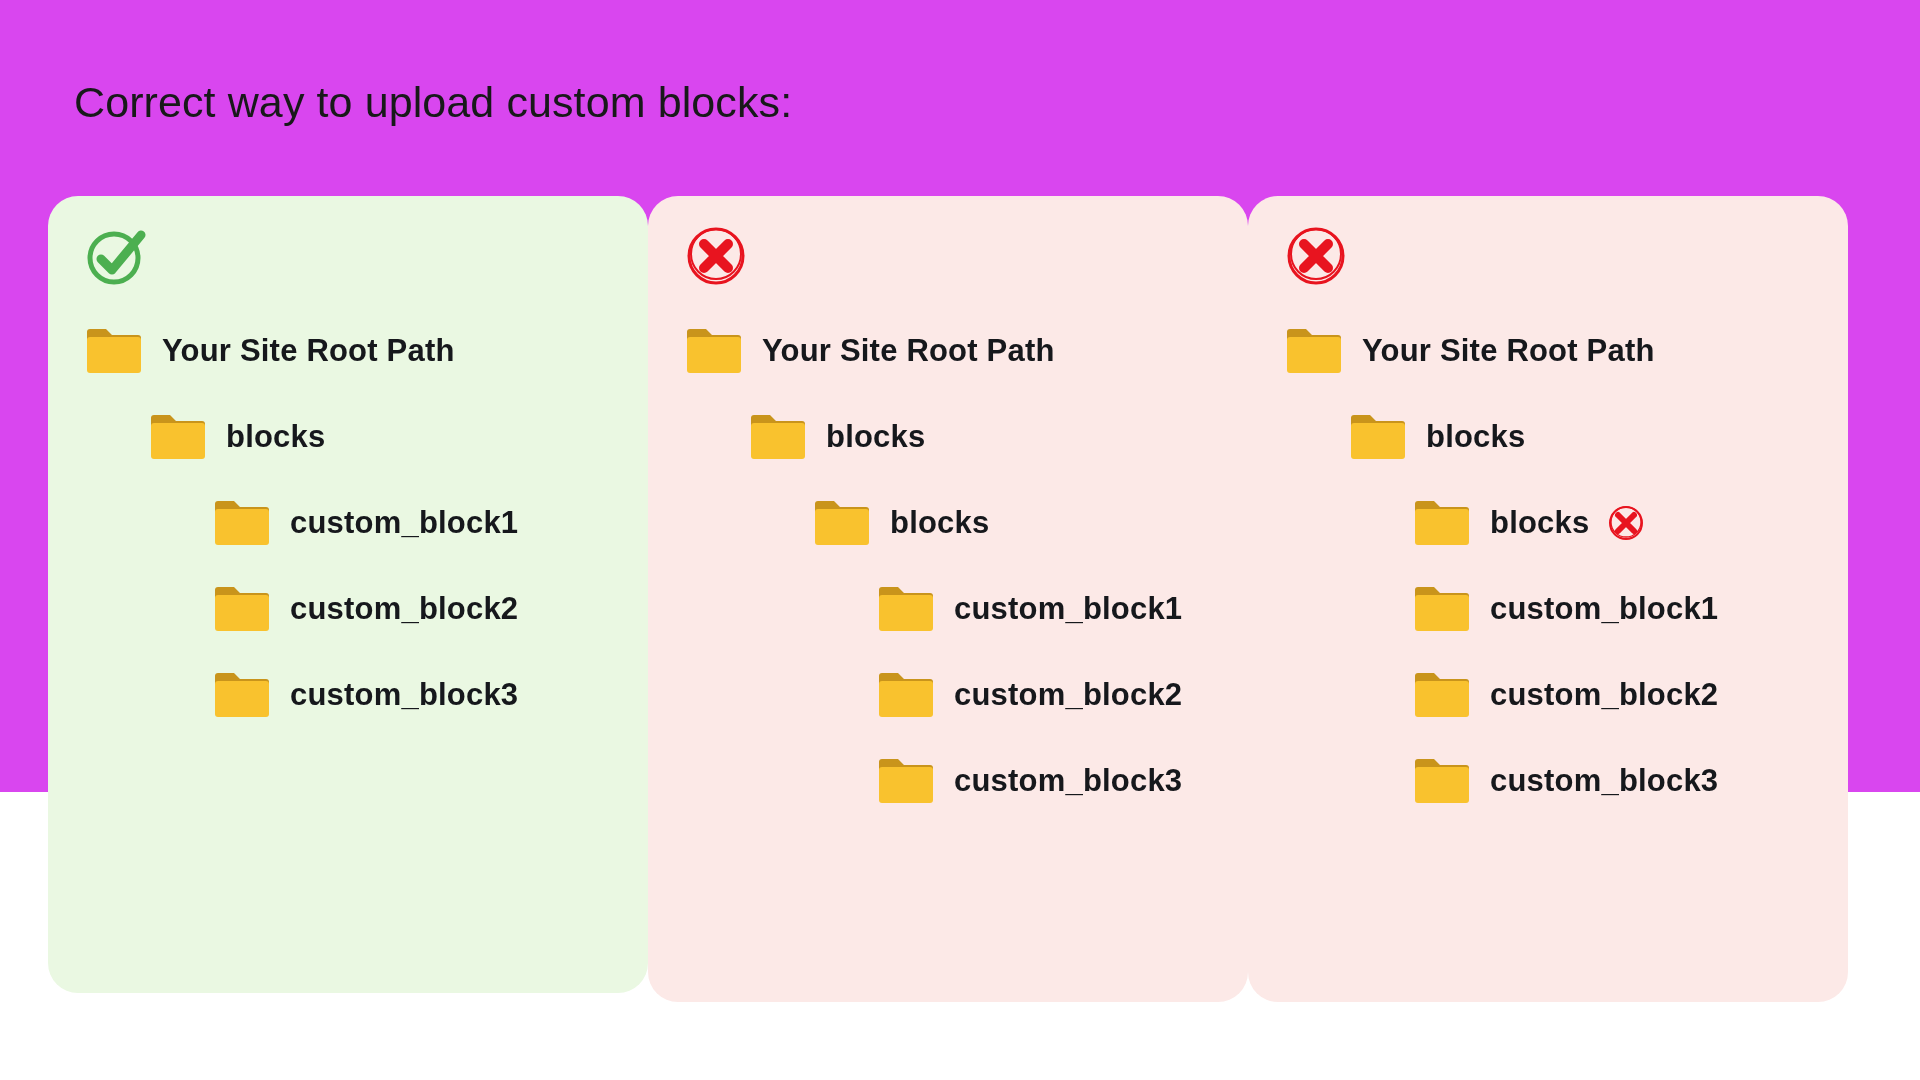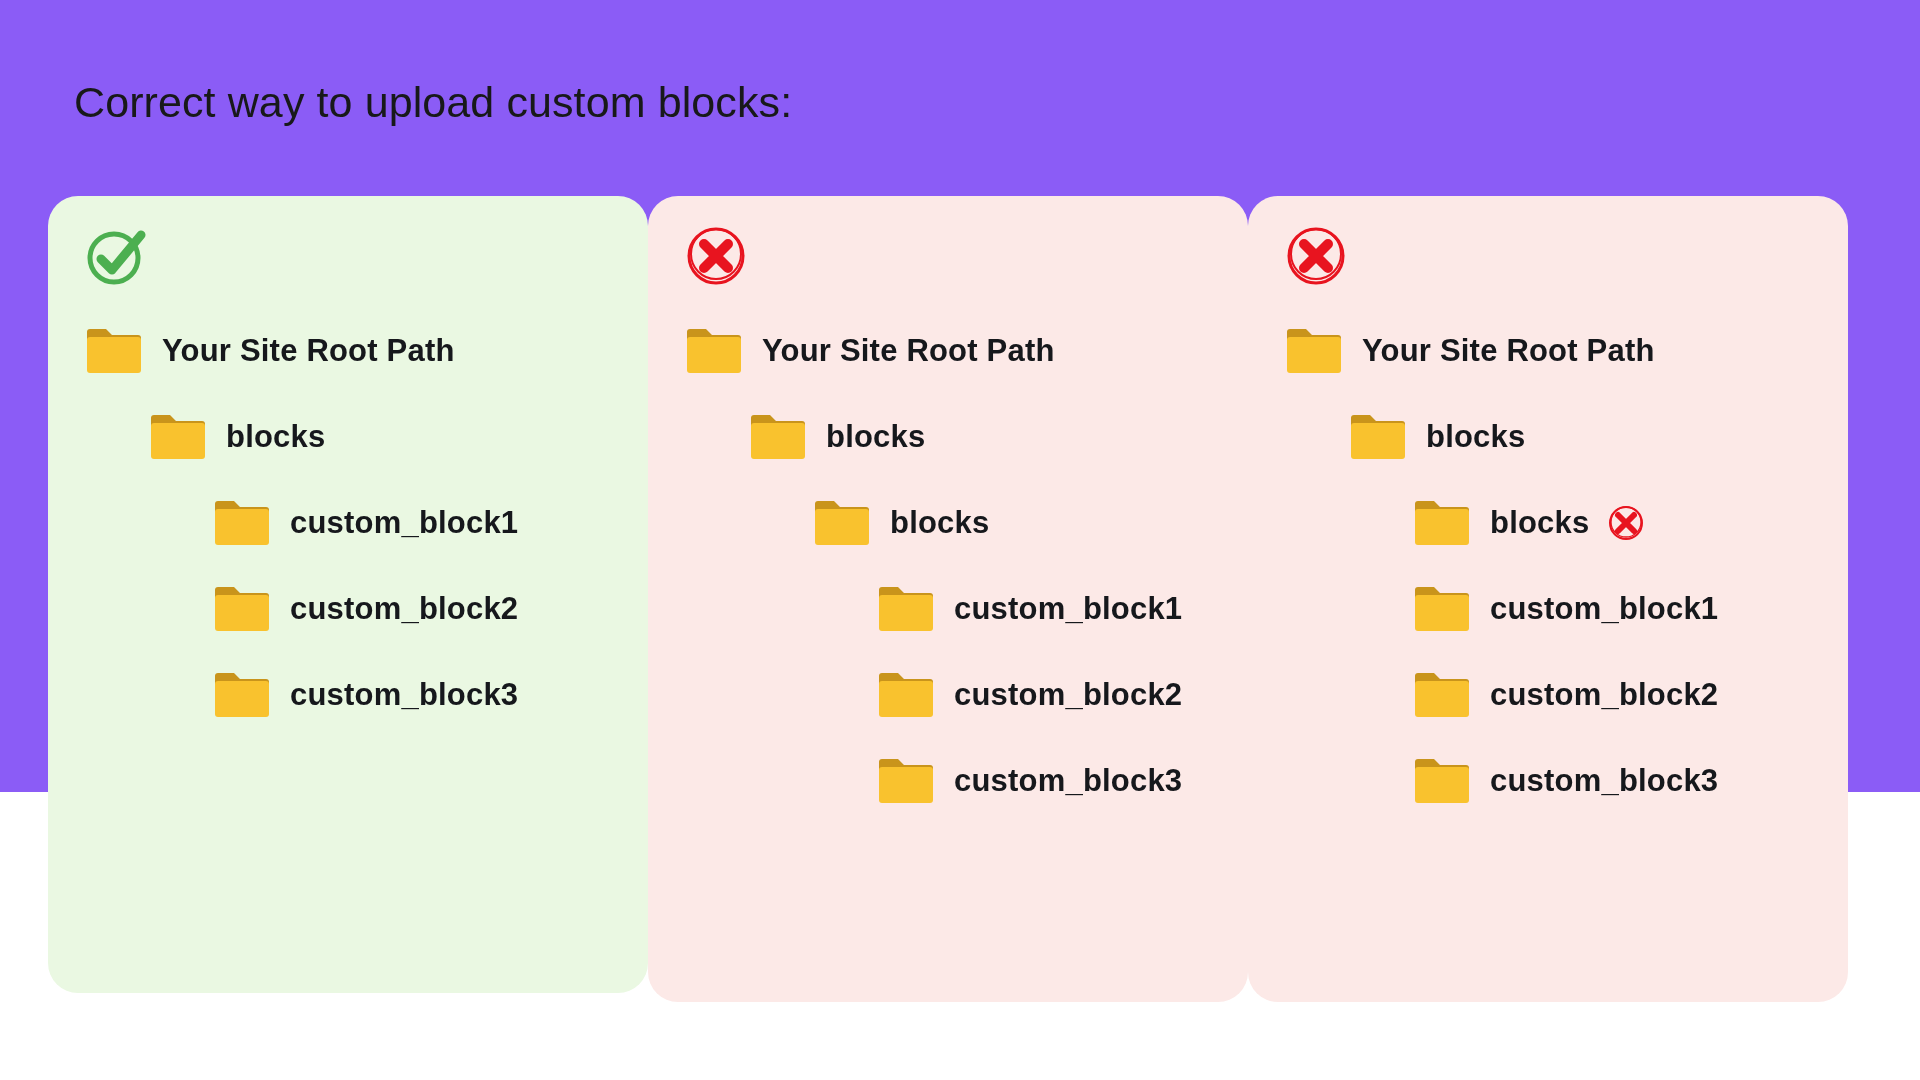--- a/index.html
+++ b/index.html
@@ -9,21 +9,21 @@
     height: 1080px;
     background: #ffffff;
     font-family: "Liberation Sans", sans-serif;
     overflow: hidden;
   }
 
   .page {
     position: relative;
     width: 1920px;
     height: 792px;
-    background: #8b5cf6;
+    background: #d946ef;
   }
 
   
   .page-title {
     position: absolute;
     left: 74px;
     top: 76px;
     font-size: 43px;
     font-weight: 400;
     color: #18191a;

